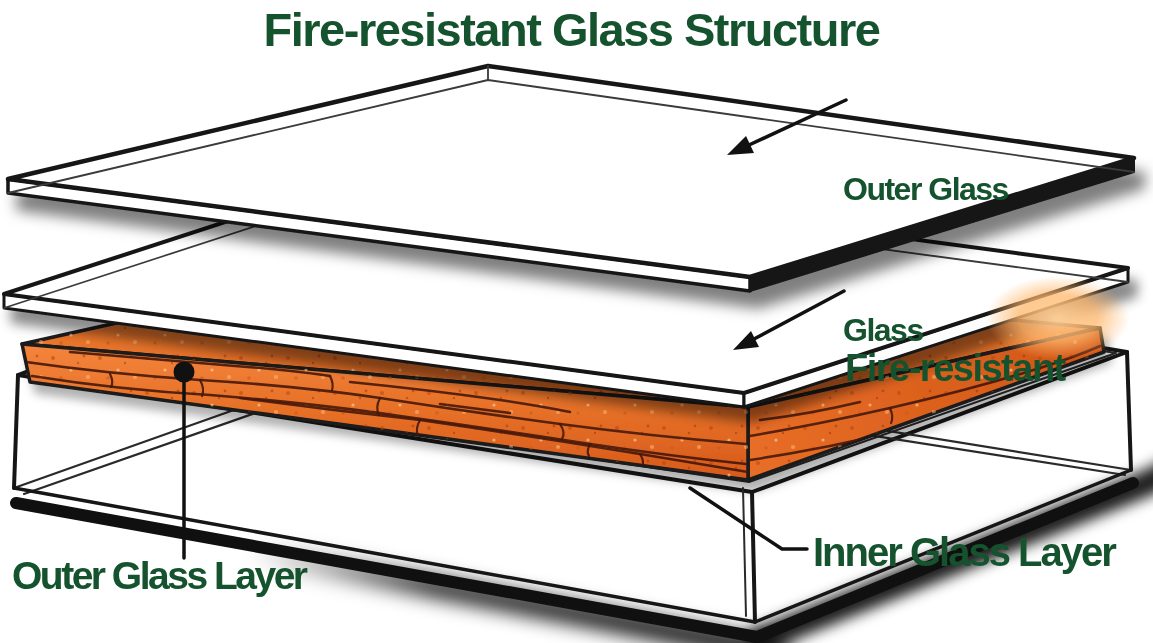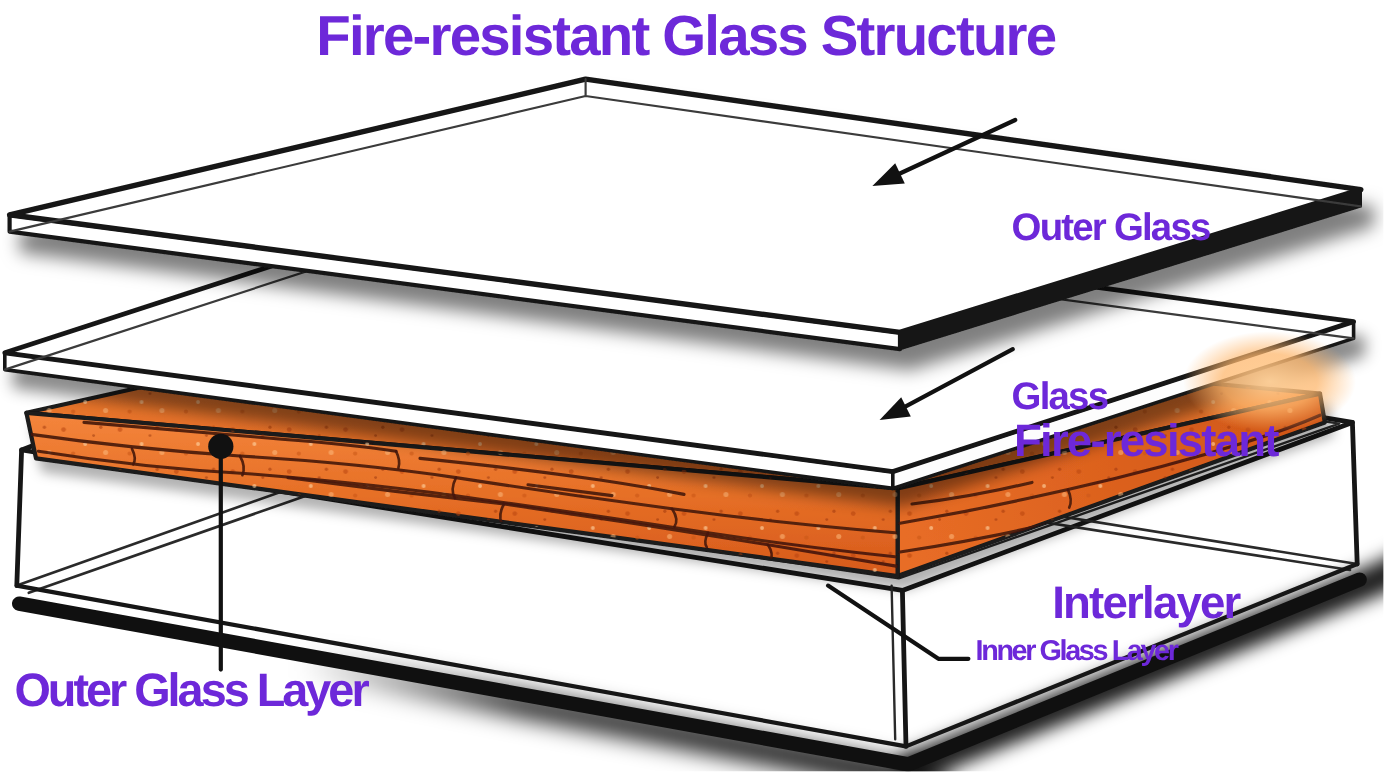--- a/index.html
+++ b/index.html
@@ -2,30 +2,30 @@
 <html><head>
 <meta charset="utf-8">
 <style>
   html,body{margin:0;padding:0;background:#ffffff;}
   #stage{
     position:relative;width:1153px;height:643px;background:#ffffff;
     overflow:hidden;font-family:"Liberation Sans",sans-serif;
   }
   #scene{position:absolute;left:0;top:0;}
   .lbl{
-    position:absolute;font-weight:700;color:#6d28d9;white-space:pre;
+    position:absolute;font-weight:700;color:#14532d;white-space:pre;
     font-family:"Liberation Sans",sans-serif;line-height:1.18;
   }
   .title{
     left:0;right:10px;top:2px;text-align:center;
     font-size:47px;letter-spacing:-1.5px;
   }
   .lbl-outer-top{left:843px;top:72px;font-size:32px;letter-spacing:-1.5px;line-height:47px;}
-  .lbl-interlayer{left:845px;top:256px;font-size:38px;letter-spacing:-1.5px;line-height:45px;text-align:center;}
-  .lbl-inner{left:813px;top:529px;font-size:24px;letter-spacing:-2px;}
+  .lbl-interlayer{left:845px;top:256px;font-size:38px;letter-spacing:-1.5px;line-height:45px;}
+  .lbl-inner{left:813px;top:529px;font-size:40px;letter-spacing:-2px;}
   .lbl-outer-bottom{left:12px;top:553px;font-size:39px;letter-spacing:-2.5px;}
 </style>
 </head>
 <body>
 
 <div id="stage">
 
   <svg id="scene" width="1153" height="643" viewBox="0 0 1153 643">
     <defs>
       <linearGradient id="gradF" x1="0" y1="344" x2="0" y2="482" gradientUnits="userSpaceOnUse">
@@ -180,19 +180,18 @@
 
   <div class="lbl title">Fire-resistant Glass Structure</div>
 
   <div class="lbl lbl-outer-top">
     <div>Outer Glass</div>
     <div>Glass</div>
   </div>
 
   <div class="lbl lbl-interlayer">
     <div>Fire-resistant</div>
-    <div>Interlayer</div>
   </div>
 
   <div class="lbl lbl-inner">Inner Glass Layer</div>
 
   <div class="lbl lbl-outer-bottom">Outer Glass Layer</div>
 </div>
 
 </body></html>

